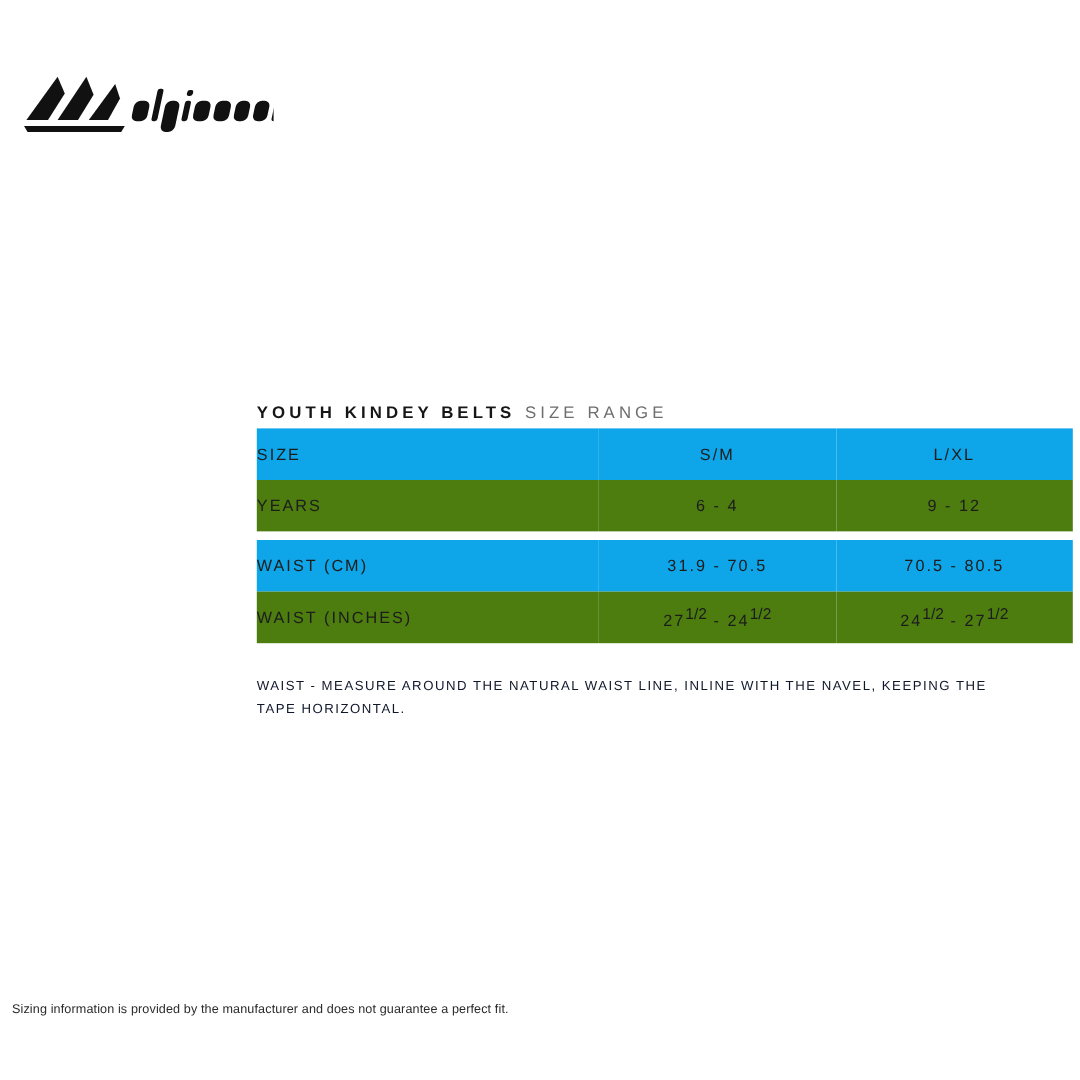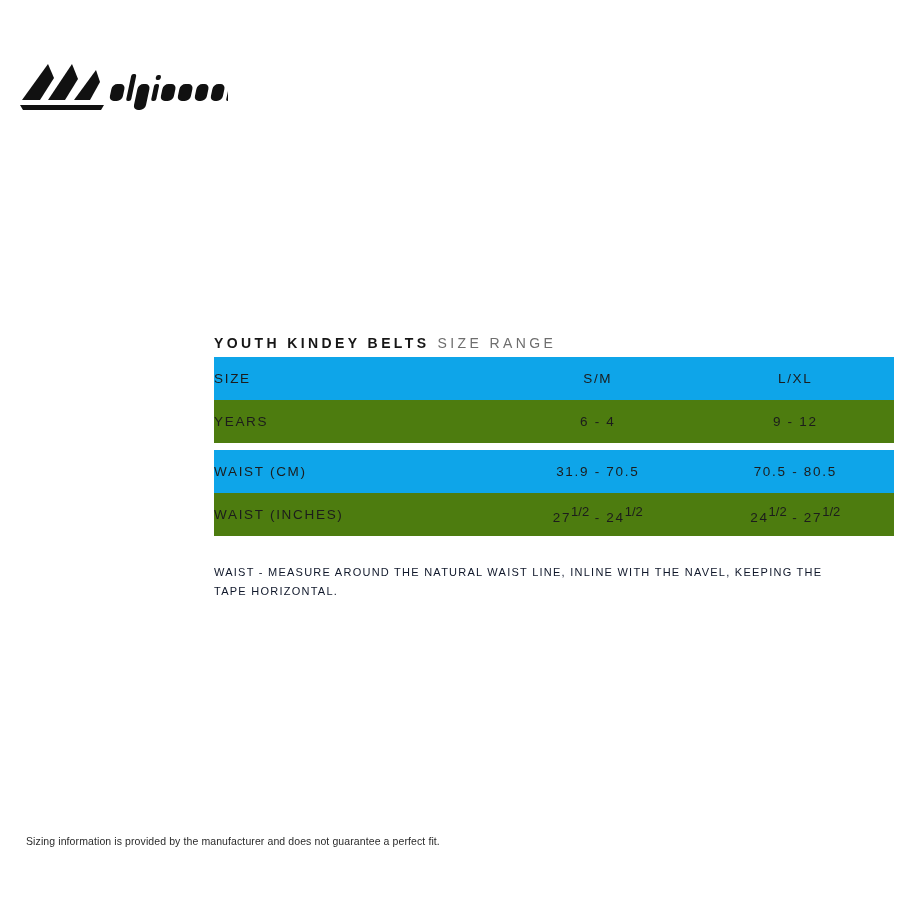--- a/index.html
+++ b/index.html
@@ -93,21 +93,21 @@
     width: 640px;
     font-size: 11px;
     letter-spacing: 1.25px;
     line-height: 19px;
     color: #0f172a;
   }
 
   
   #disclaimer {
     position: absolute;
-    left: 26px;
+    left: 10px;
     bottom: 52px;
     font-size: 10.5px;
     line-height: 14.5px;
     color: #2b2b2b;
     letter-spacing: 0.1px;
   }
 </style>
 </head>
 <body>
 

